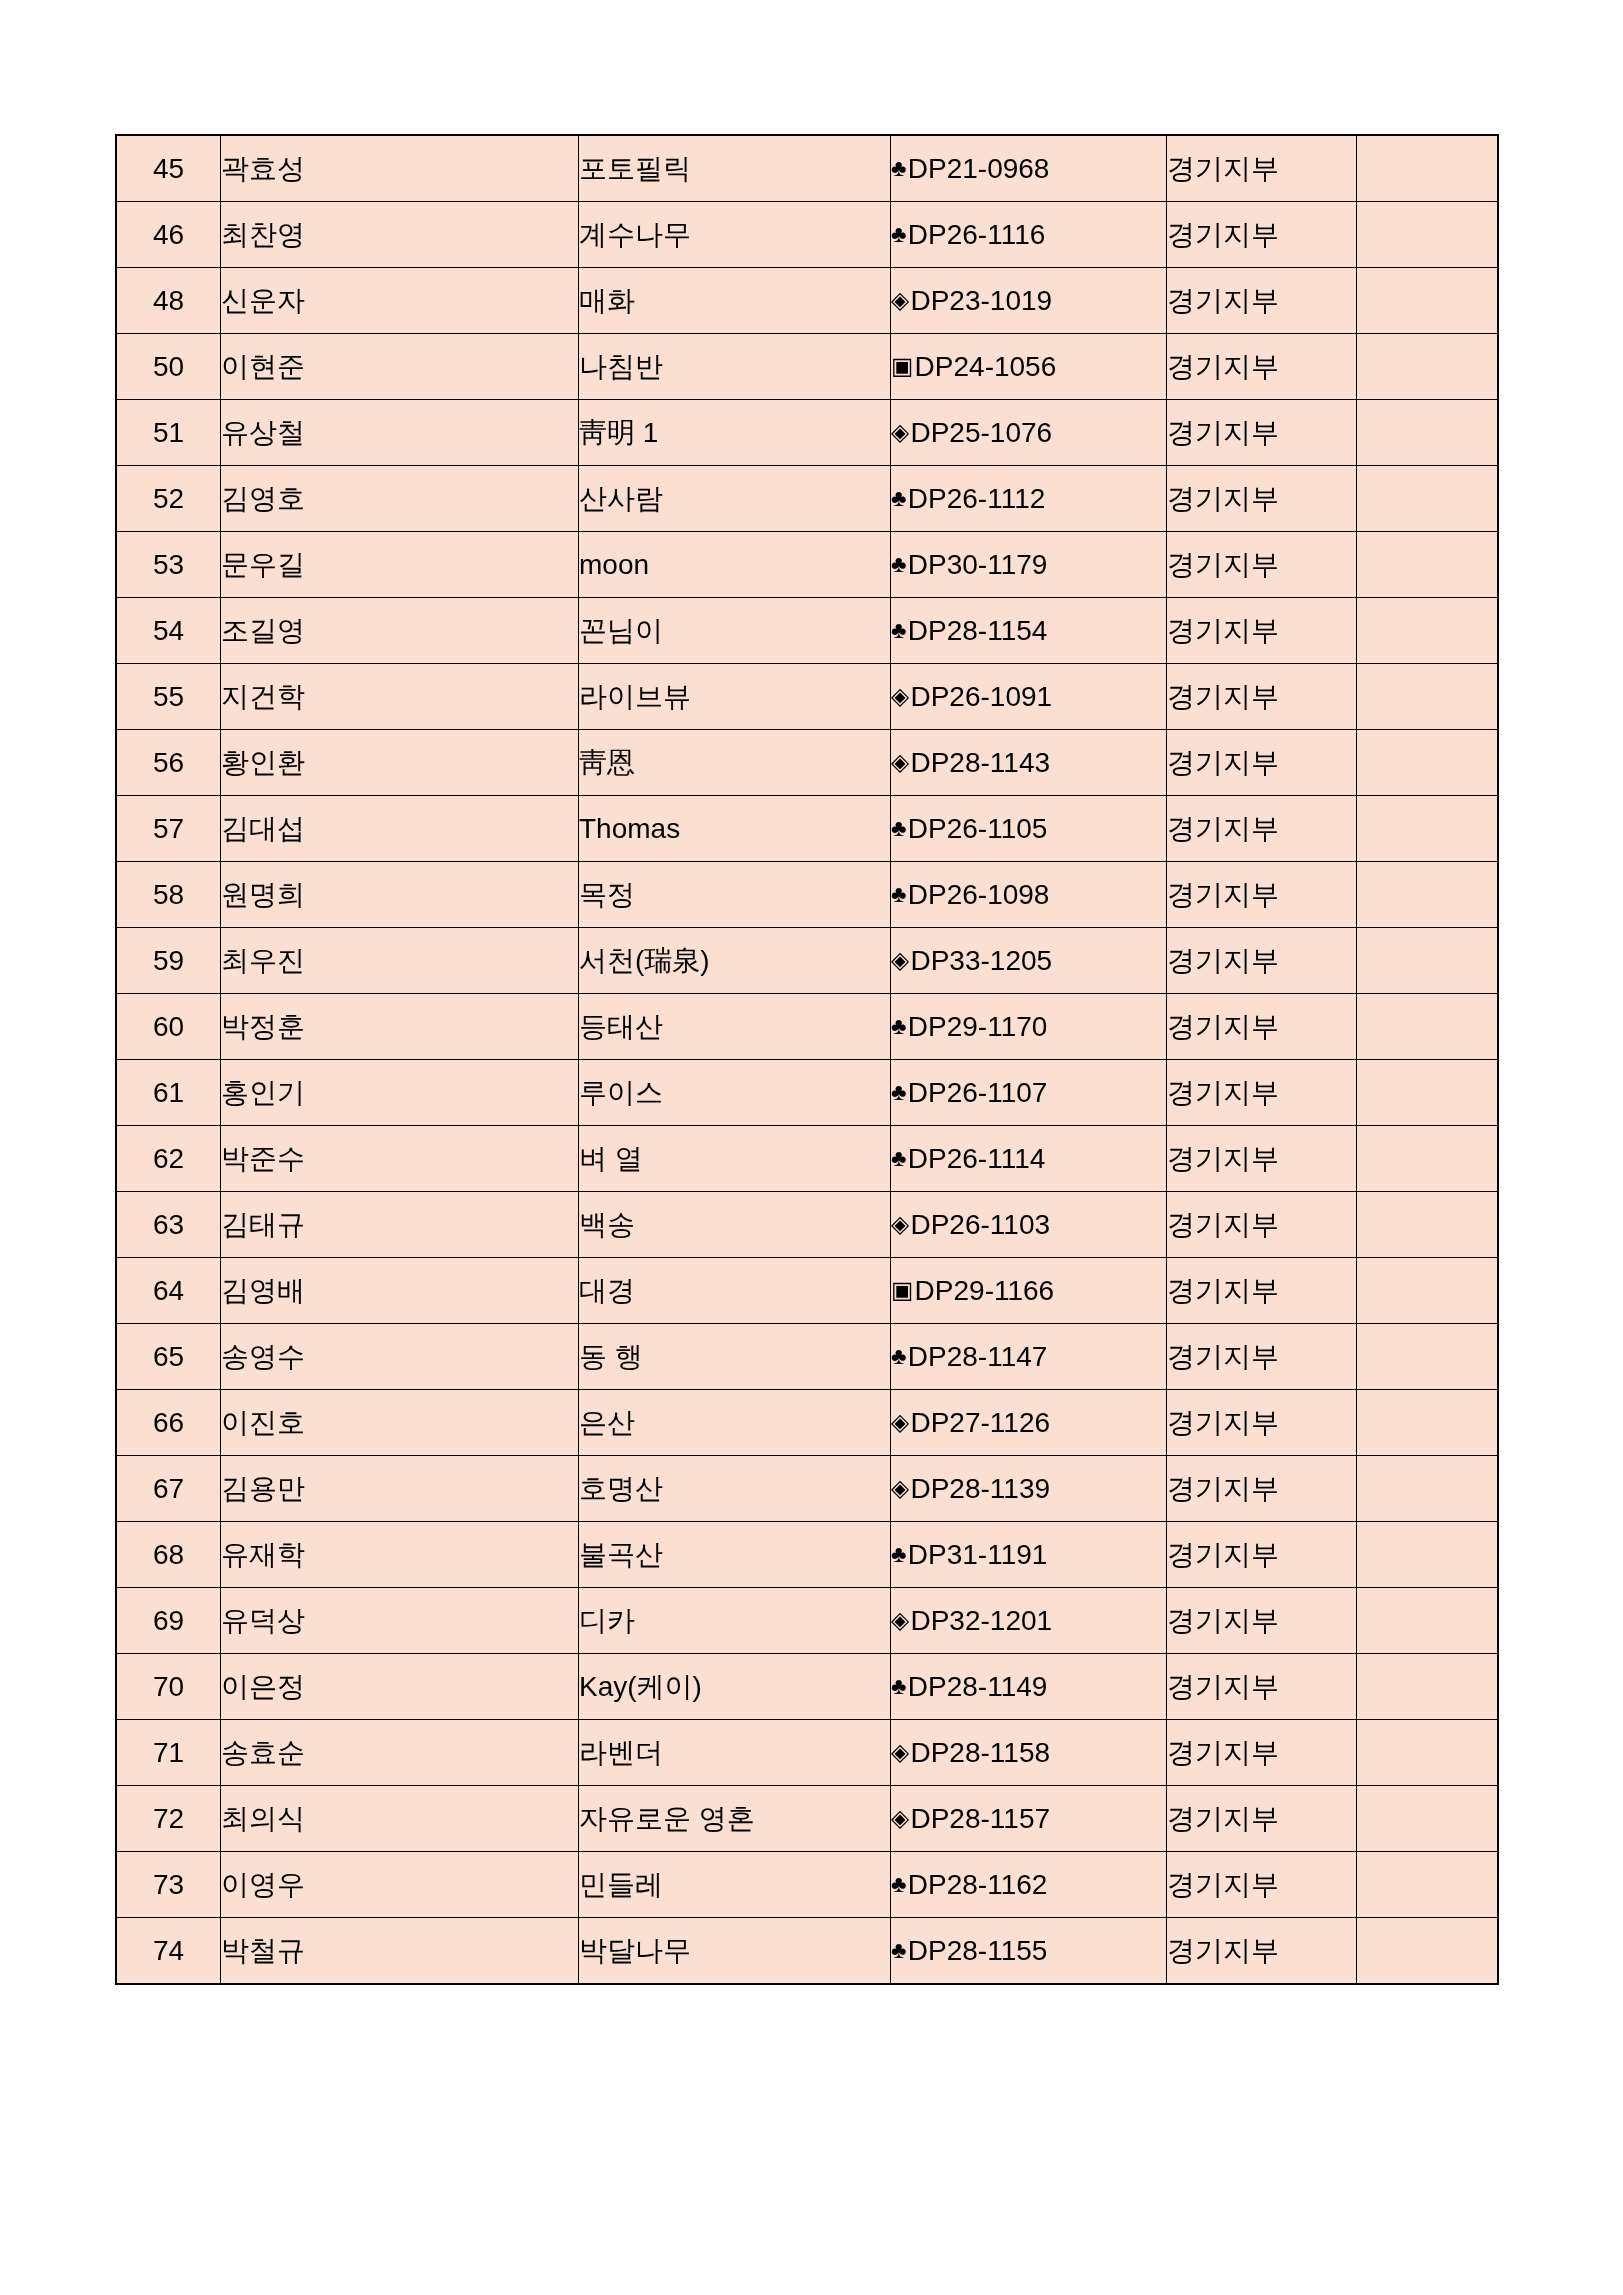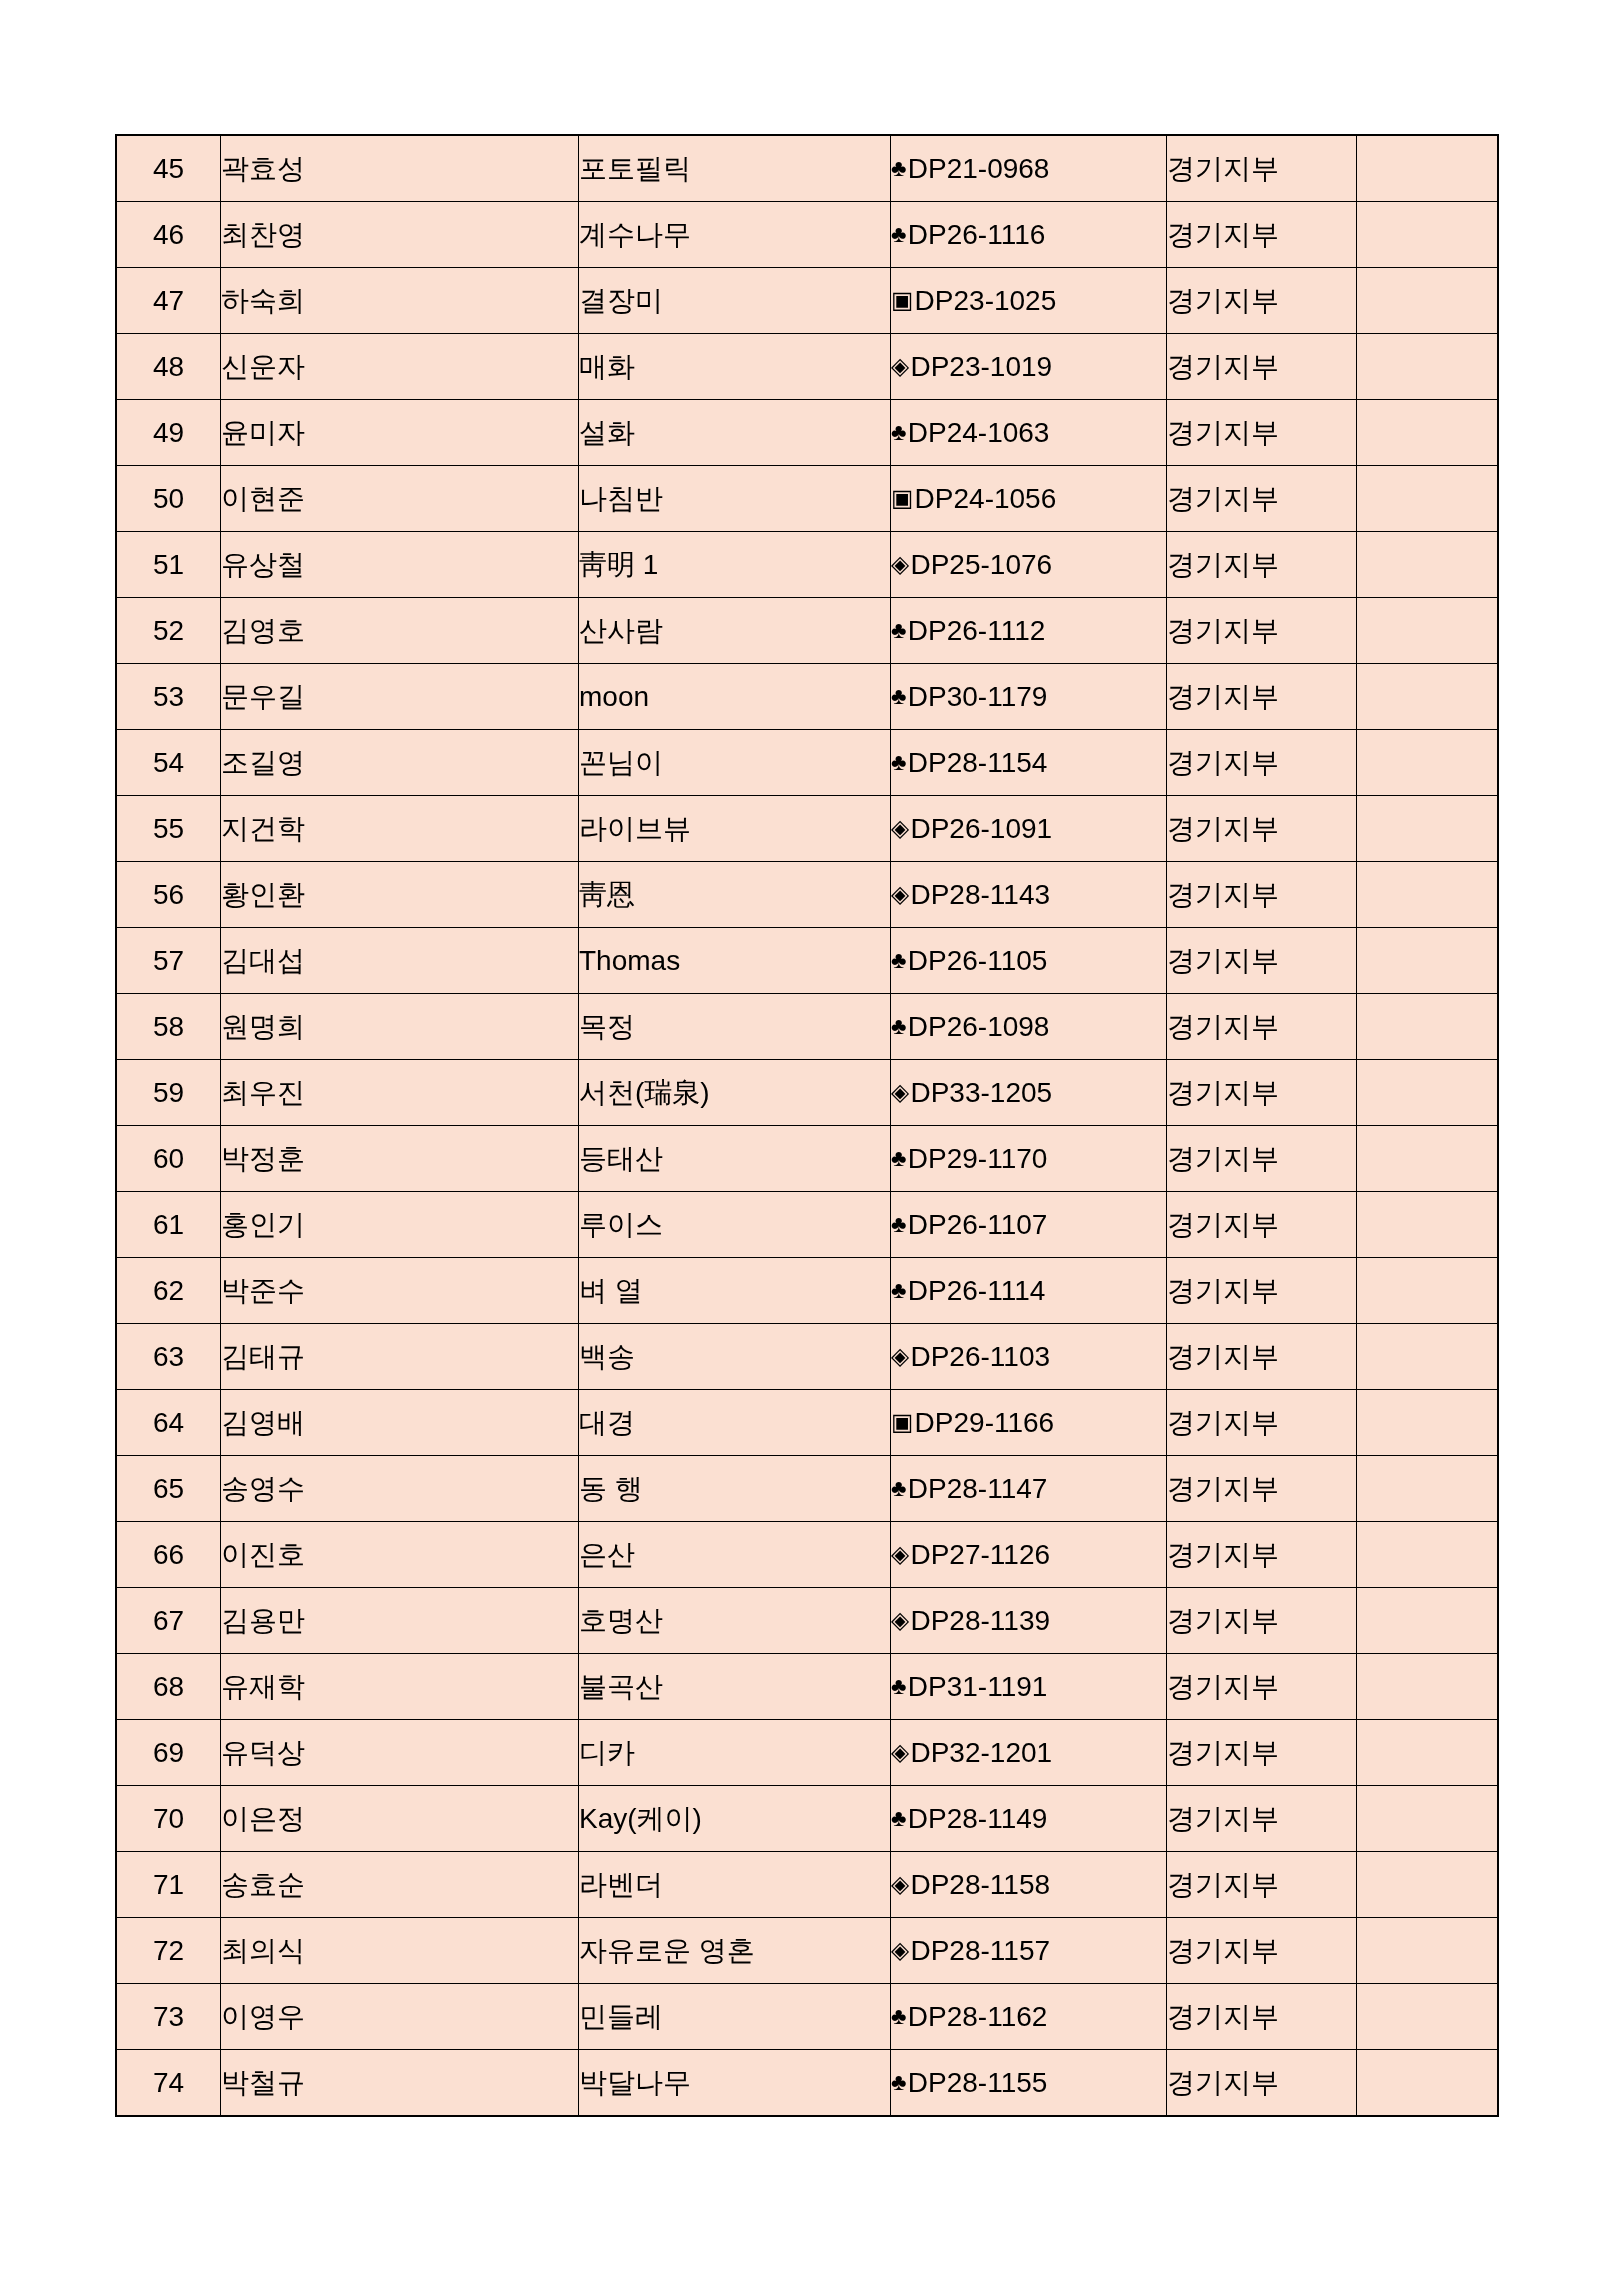--- a/index.html
+++ b/index.html
@@ -85,40 +85,24 @@
         </tr>
         <tr>
           <td class="c-no">46</td>
           <td class="c-name">최찬영</td>
           <td class="c-nick">계수나무</td>
           <td class="c-code"><span class="mark">♣</span><span class="code-text">DP26-1116</span></td>
           <td class="c-branch">경기지부</td>
           <td class="c-memo"></td>
         </tr>
         <tr>
-          <td class="c-no">47</td>
-          <td class="c-name">하숙희</td>
-          <td class="c-nick">결장미</td>
-          <td class="c-code"><span class="mark">▣</span><span class="code-text">DP23-1025</span></td>
-          <td class="c-branch">경기지부</td>
-          <td class="c-memo"></td>
-        </tr>
-        <tr>
           <td class="c-no">48</td>
           <td class="c-name">신운자</td>
           <td class="c-nick">매화</td>
           <td class="c-code"><span class="mark">◈</span><span class="code-text">DP23-1019</span></td>
-          <td class="c-branch">경기지부</td>
-          <td class="c-memo"></td>
-        </tr>
-        <tr>
-          <td class="c-no">49</td>
-          <td class="c-name">윤미자</td>
-          <td class="c-nick">설화</td>
-          <td class="c-code"><span class="mark">♣</span><span class="code-text">DP24-1063</span></td>
           <td class="c-branch">경기지부</td>
           <td class="c-memo"></td>
         </tr>
         <tr>
           <td class="c-no">50</td>
           <td class="c-name">이현준</td>
           <td class="c-nick">나침반</td>
           <td class="c-code"><span class="mark">▣</span><span class="code-text">DP24-1056</span></td>
           <td class="c-branch">경기지부</td>
           <td class="c-memo"></td>

